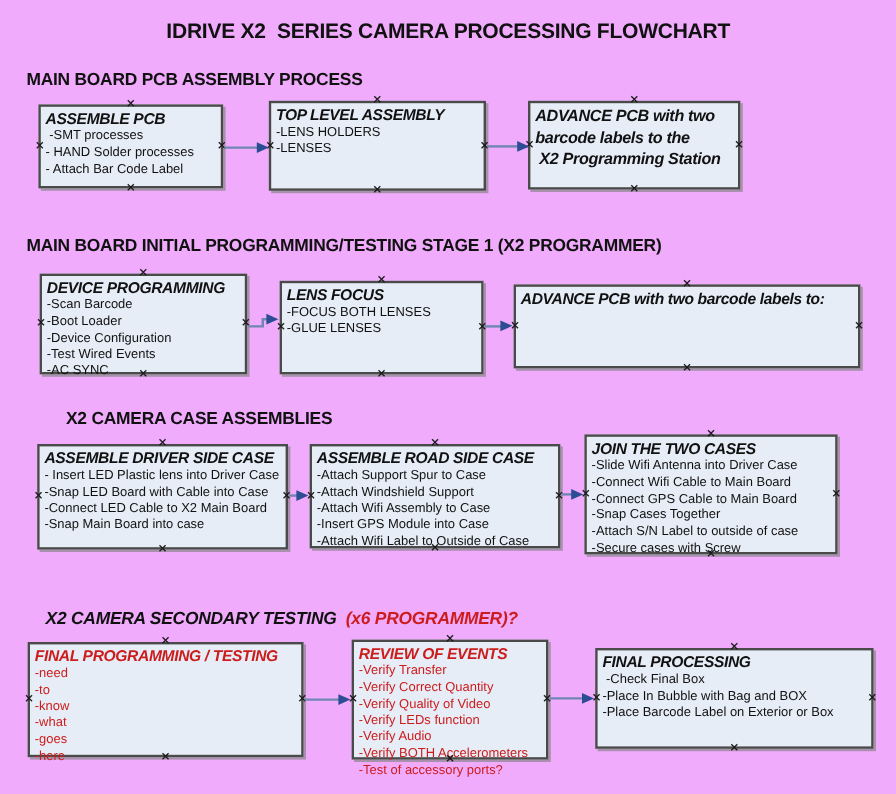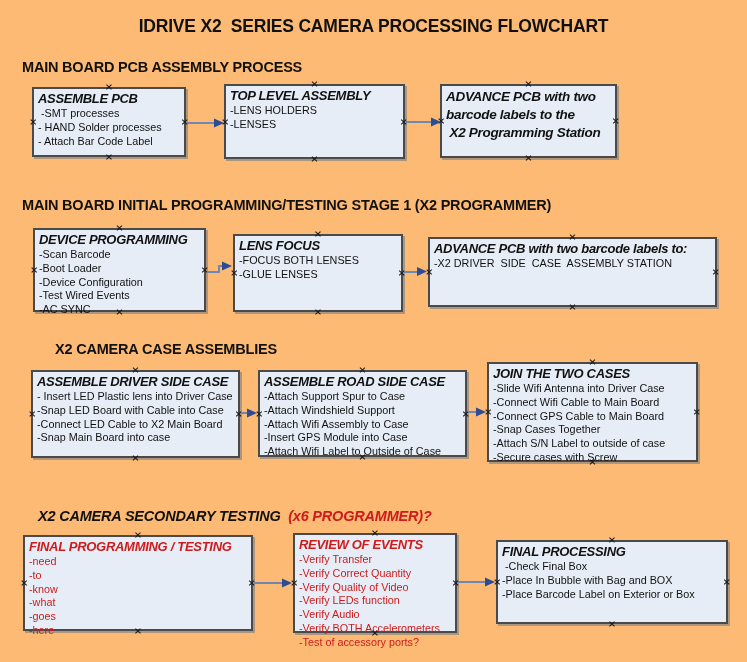--- a/index.html
+++ b/index.html
@@ -1,16 +1,16 @@
 <!DOCTYPE html>
 <html><head>
 <meta charset="utf-8">
 <style>
   html,body{margin:0;padding:0;background:#fff;}
-  .page{position:relative;width:747px;height:662px;background:#fdba74;overflow:hidden;
+  .page{position:relative;width:747px;height:662px;background:#f0abfc;overflow:hidden;
         font-family:"Liberation Sans",sans-serif;color:#111;}
   .page-title{position:absolute;top:16px;left:0;width:747px;text-align:center;
         font-size:17.5px;font-weight:bold;letter-spacing:-0.2px;white-space:pre;}
   .sec-heading{position:absolute;font-size:14.5px;font-weight:bold;letter-spacing:-0.2px;white-space:pre;}
   .sec-heading .red-part{color:var(--red,#cc1c1c);white-space:pre;}
   .box{position:absolute;box-sizing:border-box;background:var(--box-fill,#e7edf7);
         border:2px solid #4a4a4a;box-shadow:2px 2px 0 rgba(130,130,130,.65);
         padding:2px 4px 0 4px;overflow:visible;}
   .box-title{font-size:13px;font-weight:bold;letter-spacing:-0.3px;line-height:16px;white-space:pre;font-style:italic;}
   .box-title.multiline{font-size:13.5px;line-height:18px;white-space:pre-wrap;}
@@ -98,21 +98,20 @@
     <div class="box-title">LENS FOCUS</div>
     <div class="box-line">-FOCUS BOTH LENSES</div>
     <div class="box-line">-GLUE LENSES</div>
   <span class="cp cp-t">×</span>
       <span class="cp cp-b">×</span>
       <span class="cp cp-l">×</span>
       <span class="cp cp-r">×</span>
     </div>
   <div class="box r2b3">
     <div class="box-title">ADVANCE PCB with two barcode labels to:</div>
-    <div class="box-line">-X2 DRIVER  SIDE  CASE  ASSEMBLY STATION</div>
   <span class="cp cp-t">×</span>
       <span class="cp cp-b">×</span>
       <span class="cp cp-l">×</span>
       <span class="cp cp-r">×</span>
     </div>
 
   <div class="box r3b1">
     <div class="box-title">ASSEMBLE DRIVER SIDE CASE</div>
     <div class="box-line">- Insert LED Plastic lens into Driver Case</div>
     <div class="box-line">-Snap LED Board with Cable into Case</div>

